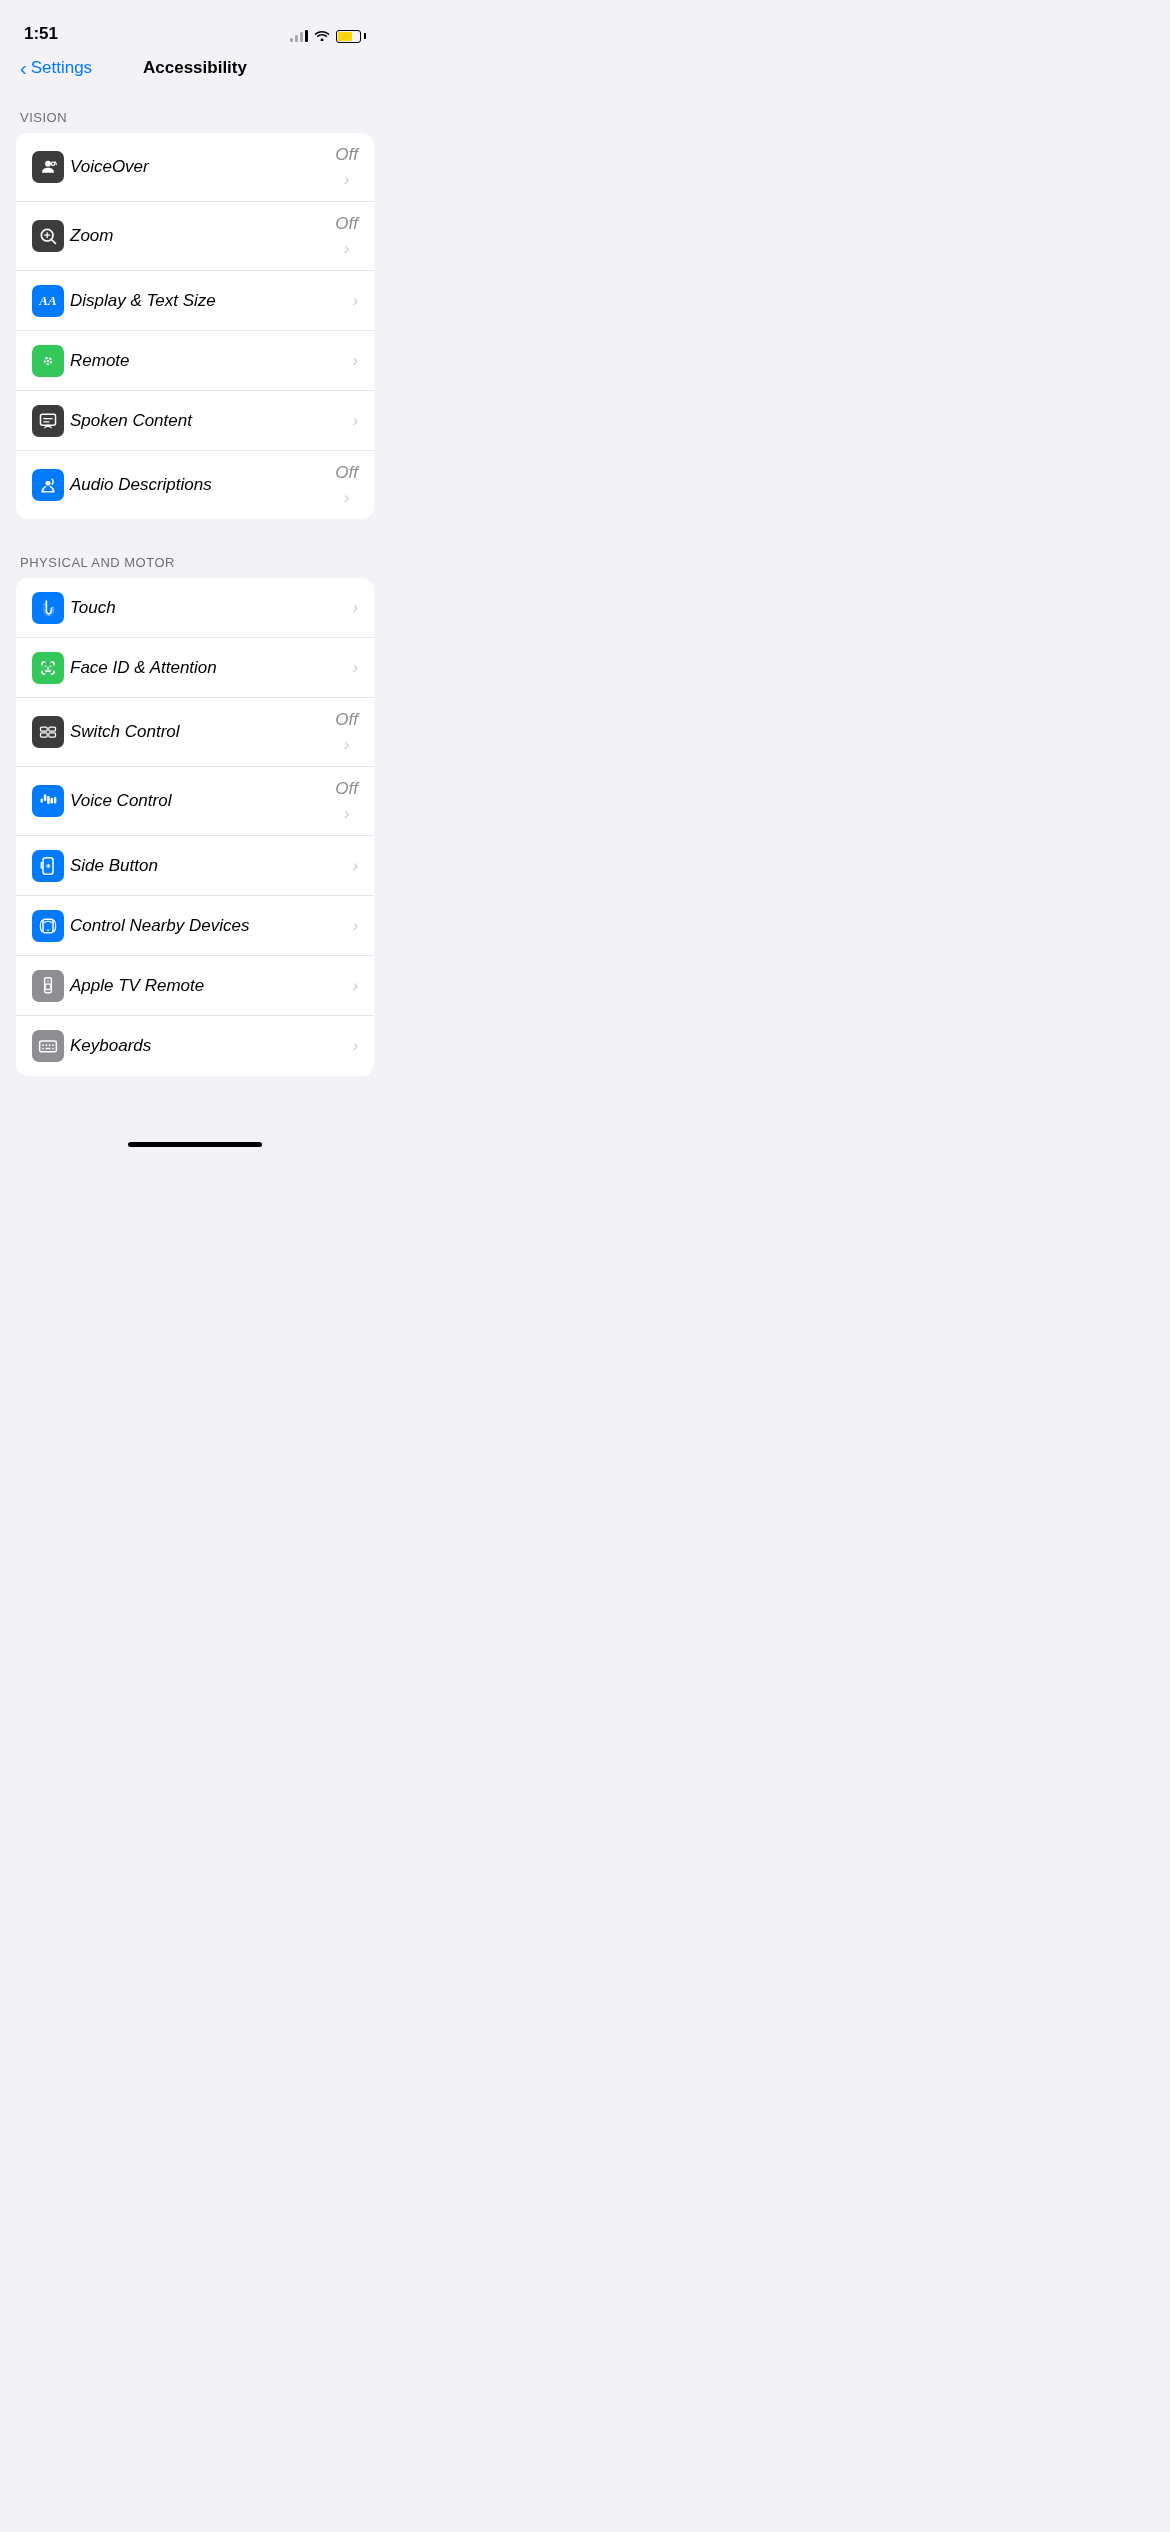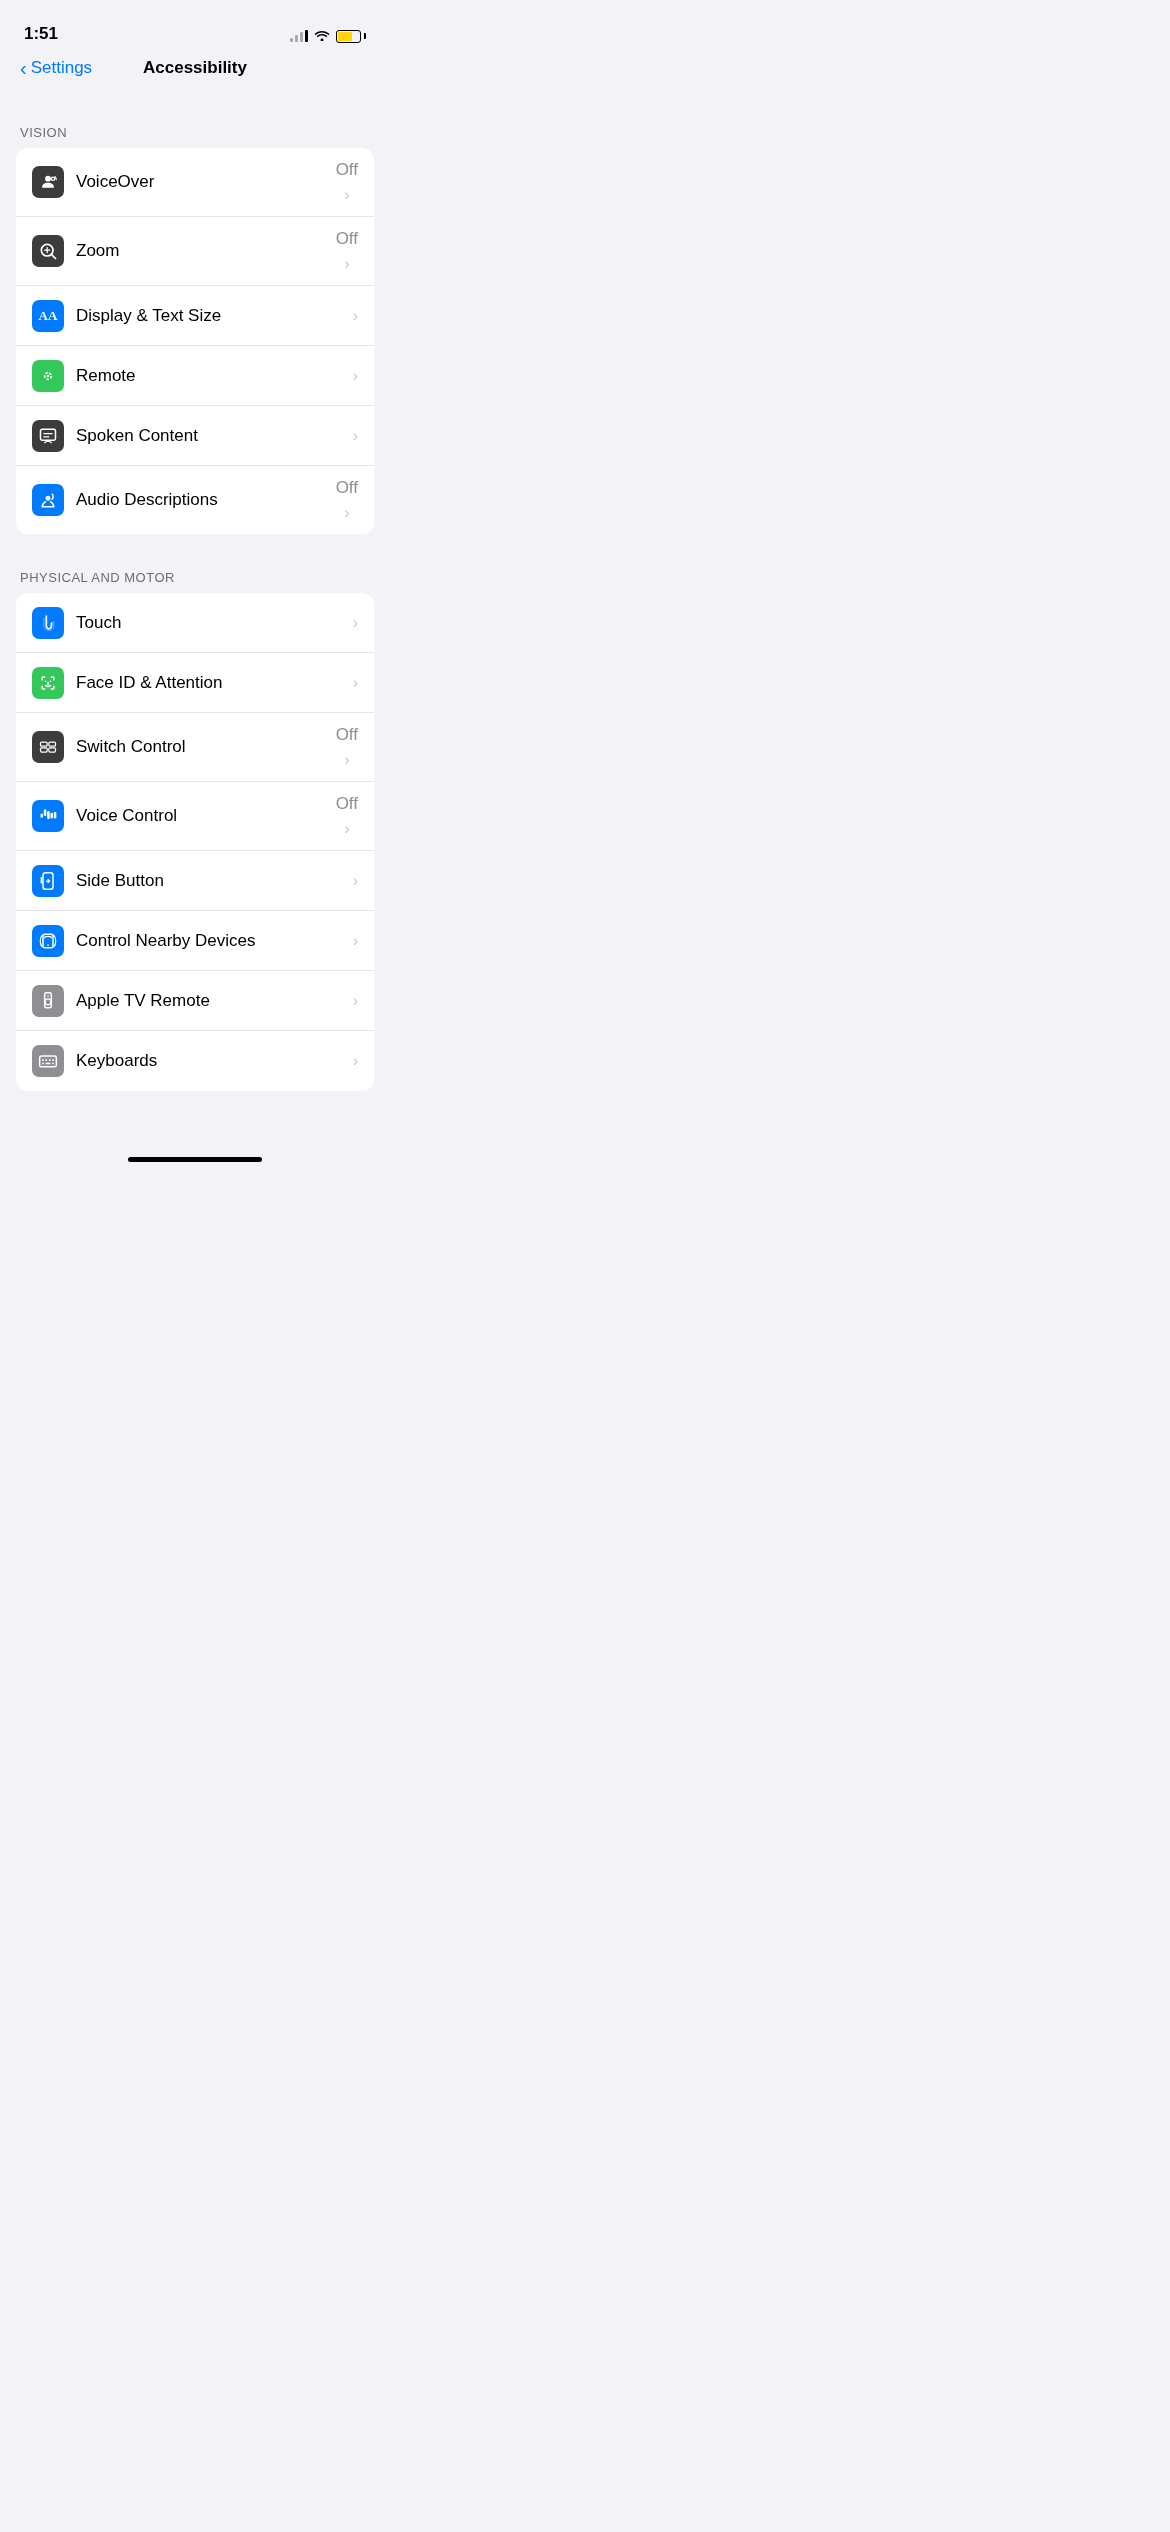--- a/index.html
+++ b/index.html
@@ -136,38 +136,38 @@
       margin-bottom: 36px;
     }
 
     .section-header {
       font-size: 13px;
       font-weight: 400;
       color: #6d6d72;
       text-transform: uppercase;
       letter-spacing: 0.5px;
       padding: 0 20px 8px 20px;
-      margin-top: 15px;
     }
 
     .settings-group {
       background: #fff;
       border-radius: 12px;
       margin: 0 16px;
       overflow: hidden;
     }
 
     .settings-row {
       display: flex;
       align-items: center;
       padding: 12px 16px;
       border-bottom: 0.5px solid #e5e5ea;
       cursor: pointer;
       min-height: 60px;
-      gap: 12px;
+      gap: 6px;
+      font-style: italic;
     }
 
     .settings-row:last-child {
       border-bottom: none;
       justify-content: center;
     }
 
     .row-icon {
       width: 32px;
       height: 32px;

